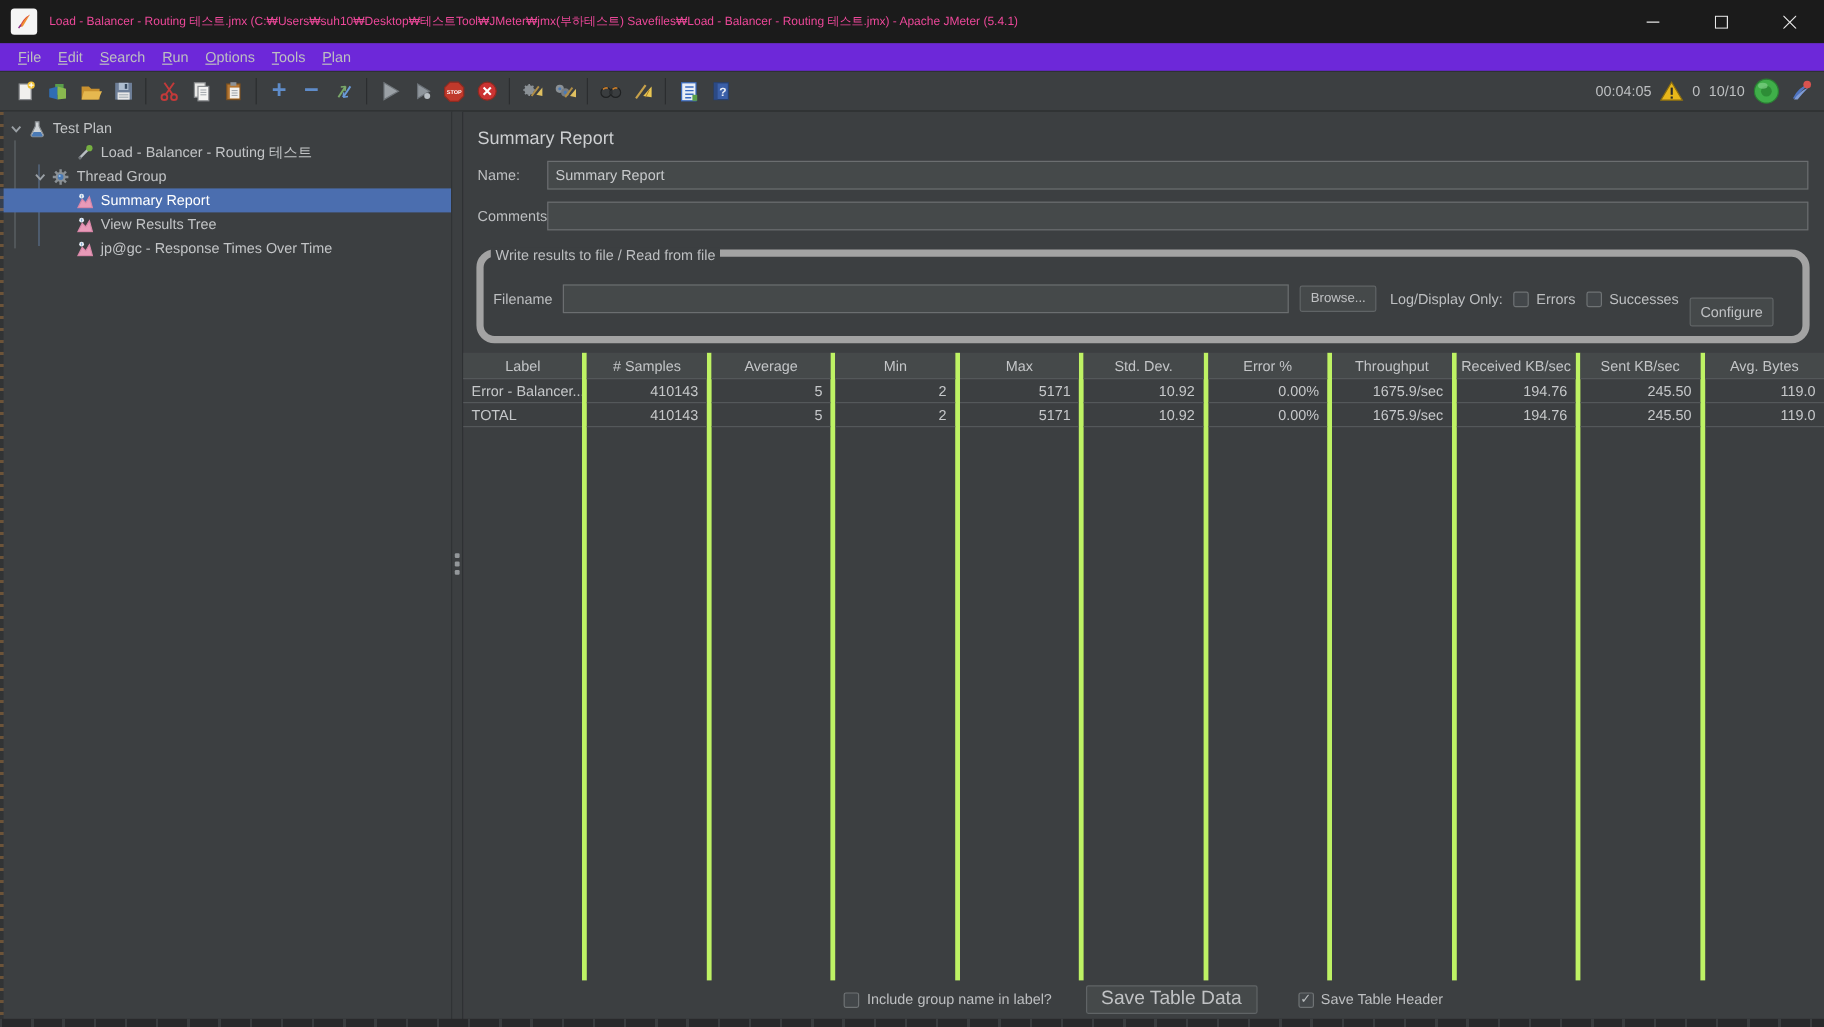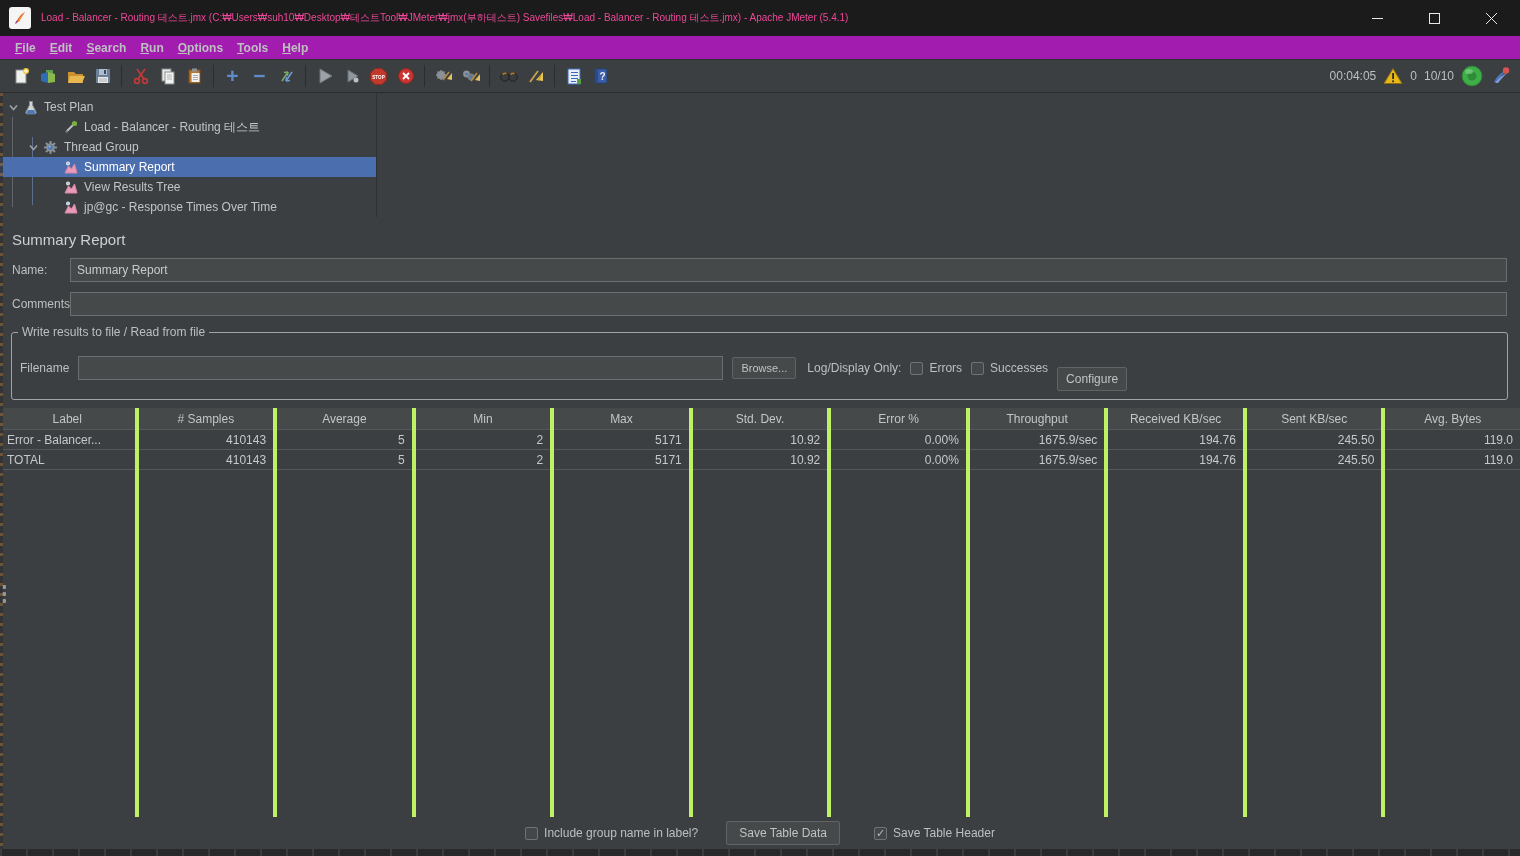--- a/index.html
+++ b/index.html
@@ -7,33 +7,33 @@
   body { font-family:"Liberation Sans", sans-serif; background:#3c3f41; color:#bdbfc1; font-size:12px; position:relative; }
 
   
   .titlebar { height:36px; background:#1b1b1b; display:flex; align-items:center; }
   .app-icon-box { width:22px; height:22px; background:#f5f5f5; border-radius:3px; margin-left:9px; display:flex; align-items:center; justify-content:center; }
   .title-text { margin-left:10px; color:#ec4899; font-size:10px; white-space:nowrap; overflow:hidden; }
   .win-controls { margin-left:auto; display:flex; height:36px; }
   .win-btn { width:57px; height:36px; display:flex; align-items:center; justify-content:center; }
 
   
-  .menubar { height:24px; background:#a21caf; border-bottom:1px solid #2e3133; display:flex; align-items:center; padding-left:8px;font-weight:bold; }
+  .menubar { height:24px; background:#6d28d9; border-bottom:1px solid #2e3133; display:flex; align-items:center; padding-left:8px; }
   .menu-item { display:inline-block; padding:2px 7px; color:#bdbfc1; cursor:default; }
   .menu-item::first-letter { text-decoration:underline; }
 
   
   .toolbar { height:33px; background:#3c3f41; border-bottom:1px solid #2a2c2e; display:flex; align-items:center; padding:0 8px; }
   .tb-btn { width:27px; height:26px; display:flex; align-items:center; justify-content:center; border-radius:3px; }
   .tb-sep { width:1px; height:22px; background:#2b2d2f; margin:0 5px; }
   .tb-status { margin-left:auto; display:flex; align-items:center; gap:7px; color:#bdbfc1; }
   .plusminus { font-size:21px; font-weight:bold; color:#5f8cc9; line-height:20px; }
 
   
-  .content { display:flex; height:762px; position:relative;flex-direction:column; }
+  .content { display:flex; height:762px; position:relative; }
   .edge-strip { position:absolute; left:0; top:0; width:3px; height:762px;
      background:repeating-linear-gradient(180deg,#7d5a35 0 3px,#2e3031 3px 10px); opacity:.75; z-index:5; }
 
   
   .tree-panel { width:377px; background:#3c3f41; border-right:1px solid #2e3133; padding-top:4px; position:relative; overflow:hidden; }
   .tree-row { height:20px; display:flex; align-items:center; color:#c2c4c6; white-space:nowrap; position:relative; z-index:2; }
   .tree-row.selected { background:#4b6eaf; color:#ffffff; }
   .tr-ind { display:inline-block; height:1px; }
   .chev { width:18px; display:flex; align-items:center; justify-content:center; }
   .ticon { width:17px; display:flex; align-items:center; justify-content:center; margin-right:5px; }
@@ -45,28 +45,28 @@
   .splitter { width:9px; background:#3c3f41; border-right:1px solid #2e3133; position:relative; }
   .grip { position:absolute; left:2px; top:368px; display:flex; flex-direction:column; gap:3px; }
   .grip i { width:4px; height:4px; background:#93979a; border-radius:1px; }
 
   
   .main-panel { flex:1; display:flex; flex-direction:column; position:relative; min-width:0; }
   .panel-title { font-size:15px; color:#cdcfd1; padding:14px 0 0 12px; }
   .form-row { display:flex; align-items:center; margin:10px 13px 0 12px; }
   .form-label { width:58px; flex:none; color:#bdbfc1; }
   .txt { flex:1; height:24px; background:#45494a; border:1px solid #6b6e70; color:#c8cacc; font-family:"Liberation Sans",sans-serif; font-size:12px; padding:0 6px; outline:none; }
-  .groupbox { position:relative; border:1px solid #a3a3a3; border-radius:3px; margin:16px 12px 0 11px; padding:12px 4px 8px 8px; }
+  .groupbox { position:relative; border:6px solid #a3a3a3; border-radius:15px; margin:16px 12px 0 11px; padding:12px 24px 8px 8px; }
   .groupbox-title { position:absolute; top:-8px; left:6px; background:#3c3f41; padding:0 4px; color:#bdbfc1; }
   .file-row { display:flex; align-items:center; gap:9px; }
   .file-label { flex:none; }
   .btn { background:#45494a; border:1px solid #606466; color:#c0c2c4; border-radius:2px; font-family:"Liberation Sans",sans-serif; display:flex; align-items:center; justify-content:center; }
   .btn-browse { width:64px; height:22px; font-size:11px; }
   .btn-configure { width:70px; height:24px; font-size:12px;margin-top:22px; }
-  .btn-save { height:24px; padding:0 12px; font-size:12px; }
+  .btn-save { height:24px; padding:0 12px; font-size:16px; }
   .cb { width:13px; height:13px; background:#43474a; border:1px solid #6f7375; border-radius:2px; flex:none; display:flex; align-items:center; justify-content:center; color:#b9bcbe; font-size:11px; line-height:11px; }
   .cb-wrap { display:flex; align-items:center; gap:6px; }
 
   
   .table-area { flex:1; display:flex; margin-top:8px; min-height:0; }
   .tcol { flex:1; display:flex; flex-direction:column; border-right:4px solid #bef264; min-width:0; }
   .tcol:last-child { border-right:none; }
   .th { height:22px; flex:none; background:#45494a; border-bottom:1px solid #54585a; display:flex; align-items:center; justify-content:center; color:#c3c5c7; overflow:hidden; white-space:nowrap; }
   .td { height:20px; flex:none; border-bottom:1px solid #54585a; display:flex; align-items:center; padding:0 7px; color:#c6c8ca; white-space:nowrap; overflow:hidden; }
   .td.num { justify-content:flex-end; }
@@ -108,21 +108,21 @@
   </div>
 </div>
 
 <div class="menubar">
   <span class="menu-item">File</span>
   <span class="menu-item">Edit</span>
   <span class="menu-item">Search</span>
   <span class="menu-item">Run</span>
   <span class="menu-item">Options</span>
   <span class="menu-item">Tools</span>
-  <span class="menu-item">Help</span>
+  <span class="menu-item">Plan</span>
 </div>
 
 <div class="toolbar">
   <div class="tb-btn">
     <svg width="19" height="19" viewBox="0 0 19 19">
         <rect x="4" y="3" width="10" height="13" fill="#f0f0ee" stroke="#8a8d90"></rect>
         <circle cx="14" cy="4" r="3" fill="#f2c335"></circle>
         <path d="M14 2v4 M12 4h4" stroke="#fff" stroke-width="1"></path>
       </svg>
   </div>

